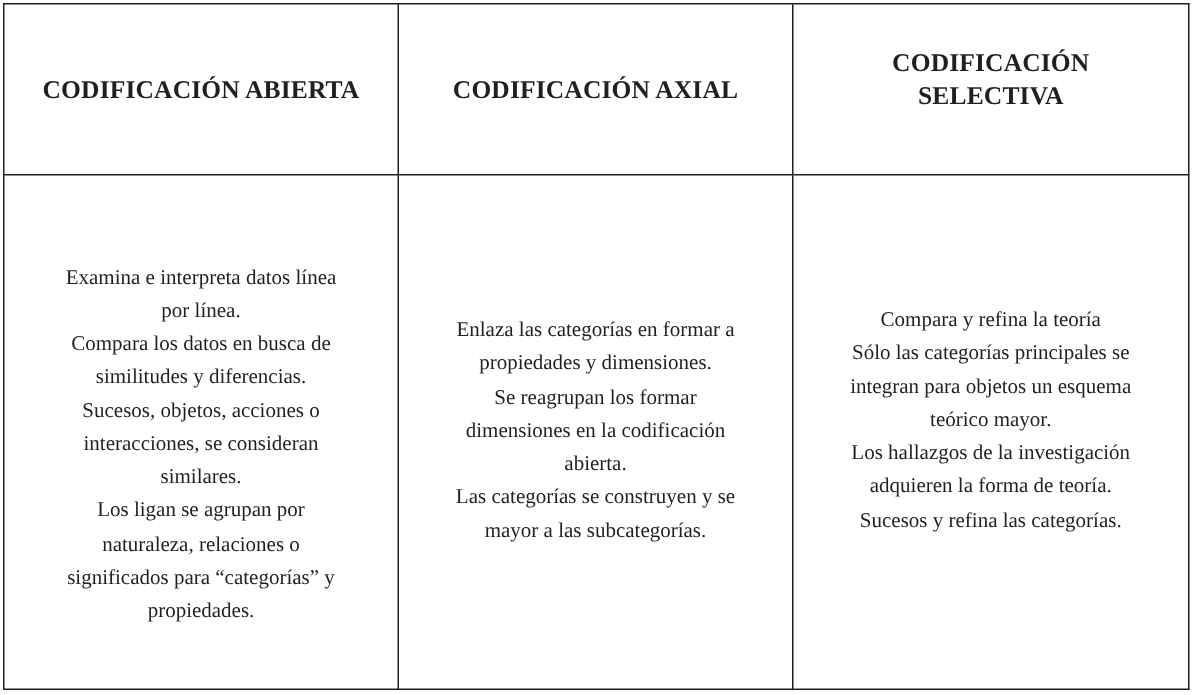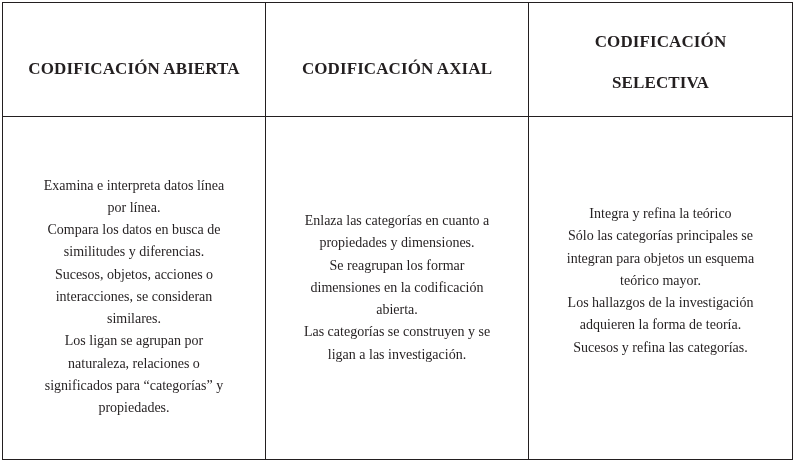--- a/index.html
+++ b/index.html
@@ -38,21 +38,21 @@
     letter-spacing: 0.1px;
   }
   .table td {
     font-size: 14px;
     line-height: 22.2px;
   }
   .col1 { width: 263px; }
   .col2 { width: 263px; }
   .col3 { width: 264px; }
   .line { display: block; white-space: nowrap; }
-  .hdr-line { display: block; margin-top: 19px; }
+  .hdr-line { display: block; }
 </style>
 </head>
 <body>
 
 <table class="table">
   <colgroup>
     <col class="col1">
     <col class="col2">
     <col class="col3">
   </colgroup>
@@ -79,30 +79,30 @@
         <span class="line">similitudes y diferencias.</span>
         <span class="line">Sucesos, objetos, acciones o</span>
         <span class="line">interacciones, se consideran</span>
         <span class="line">similares.</span>
         <span class="line">Los ligan se agrupan por</span>
         <span class="line">naturaleza, relaciones o</span>
         <span class="line">significados para “categorías” y</span>
         <span class="line">propiedades.</span>
       </td>
       <td>
-        <span class="line">Enlaza las categorías en cuanto a</span>
+        <span class="line">Enlaza las categorías en formar a</span>
         <span class="line">propiedades y dimensiones.</span>
         <span class="line">Se reagrupan los formar</span>
         <span class="line">dimensiones en la codificación</span>
         <span class="line">abierta.</span>
         <span class="line">Las categorías se construyen y se</span>
-        <span class="line">ligan a las investigación.</span>
+        <span class="line">mayor a las subcategorías.</span>
       </td>
       <td style="padding-bottom:14px;">
-        <span class="line">Integra y refina la teórico</span>
+        <span class="line">Compara y refina la teoría</span>
         <span class="line">Sólo las categorías principales se</span>
         <span class="line">integran para objetos un esquema</span>
         <span class="line">teórico mayor.</span>
         <span class="line">Los hallazgos de la investigación</span>
         <span class="line">adquieren la forma de teoría.</span>
         <span class="line">Sucesos y refina las categorías.</span>
       </td>
     </tr>
   </tbody>
 </table>

